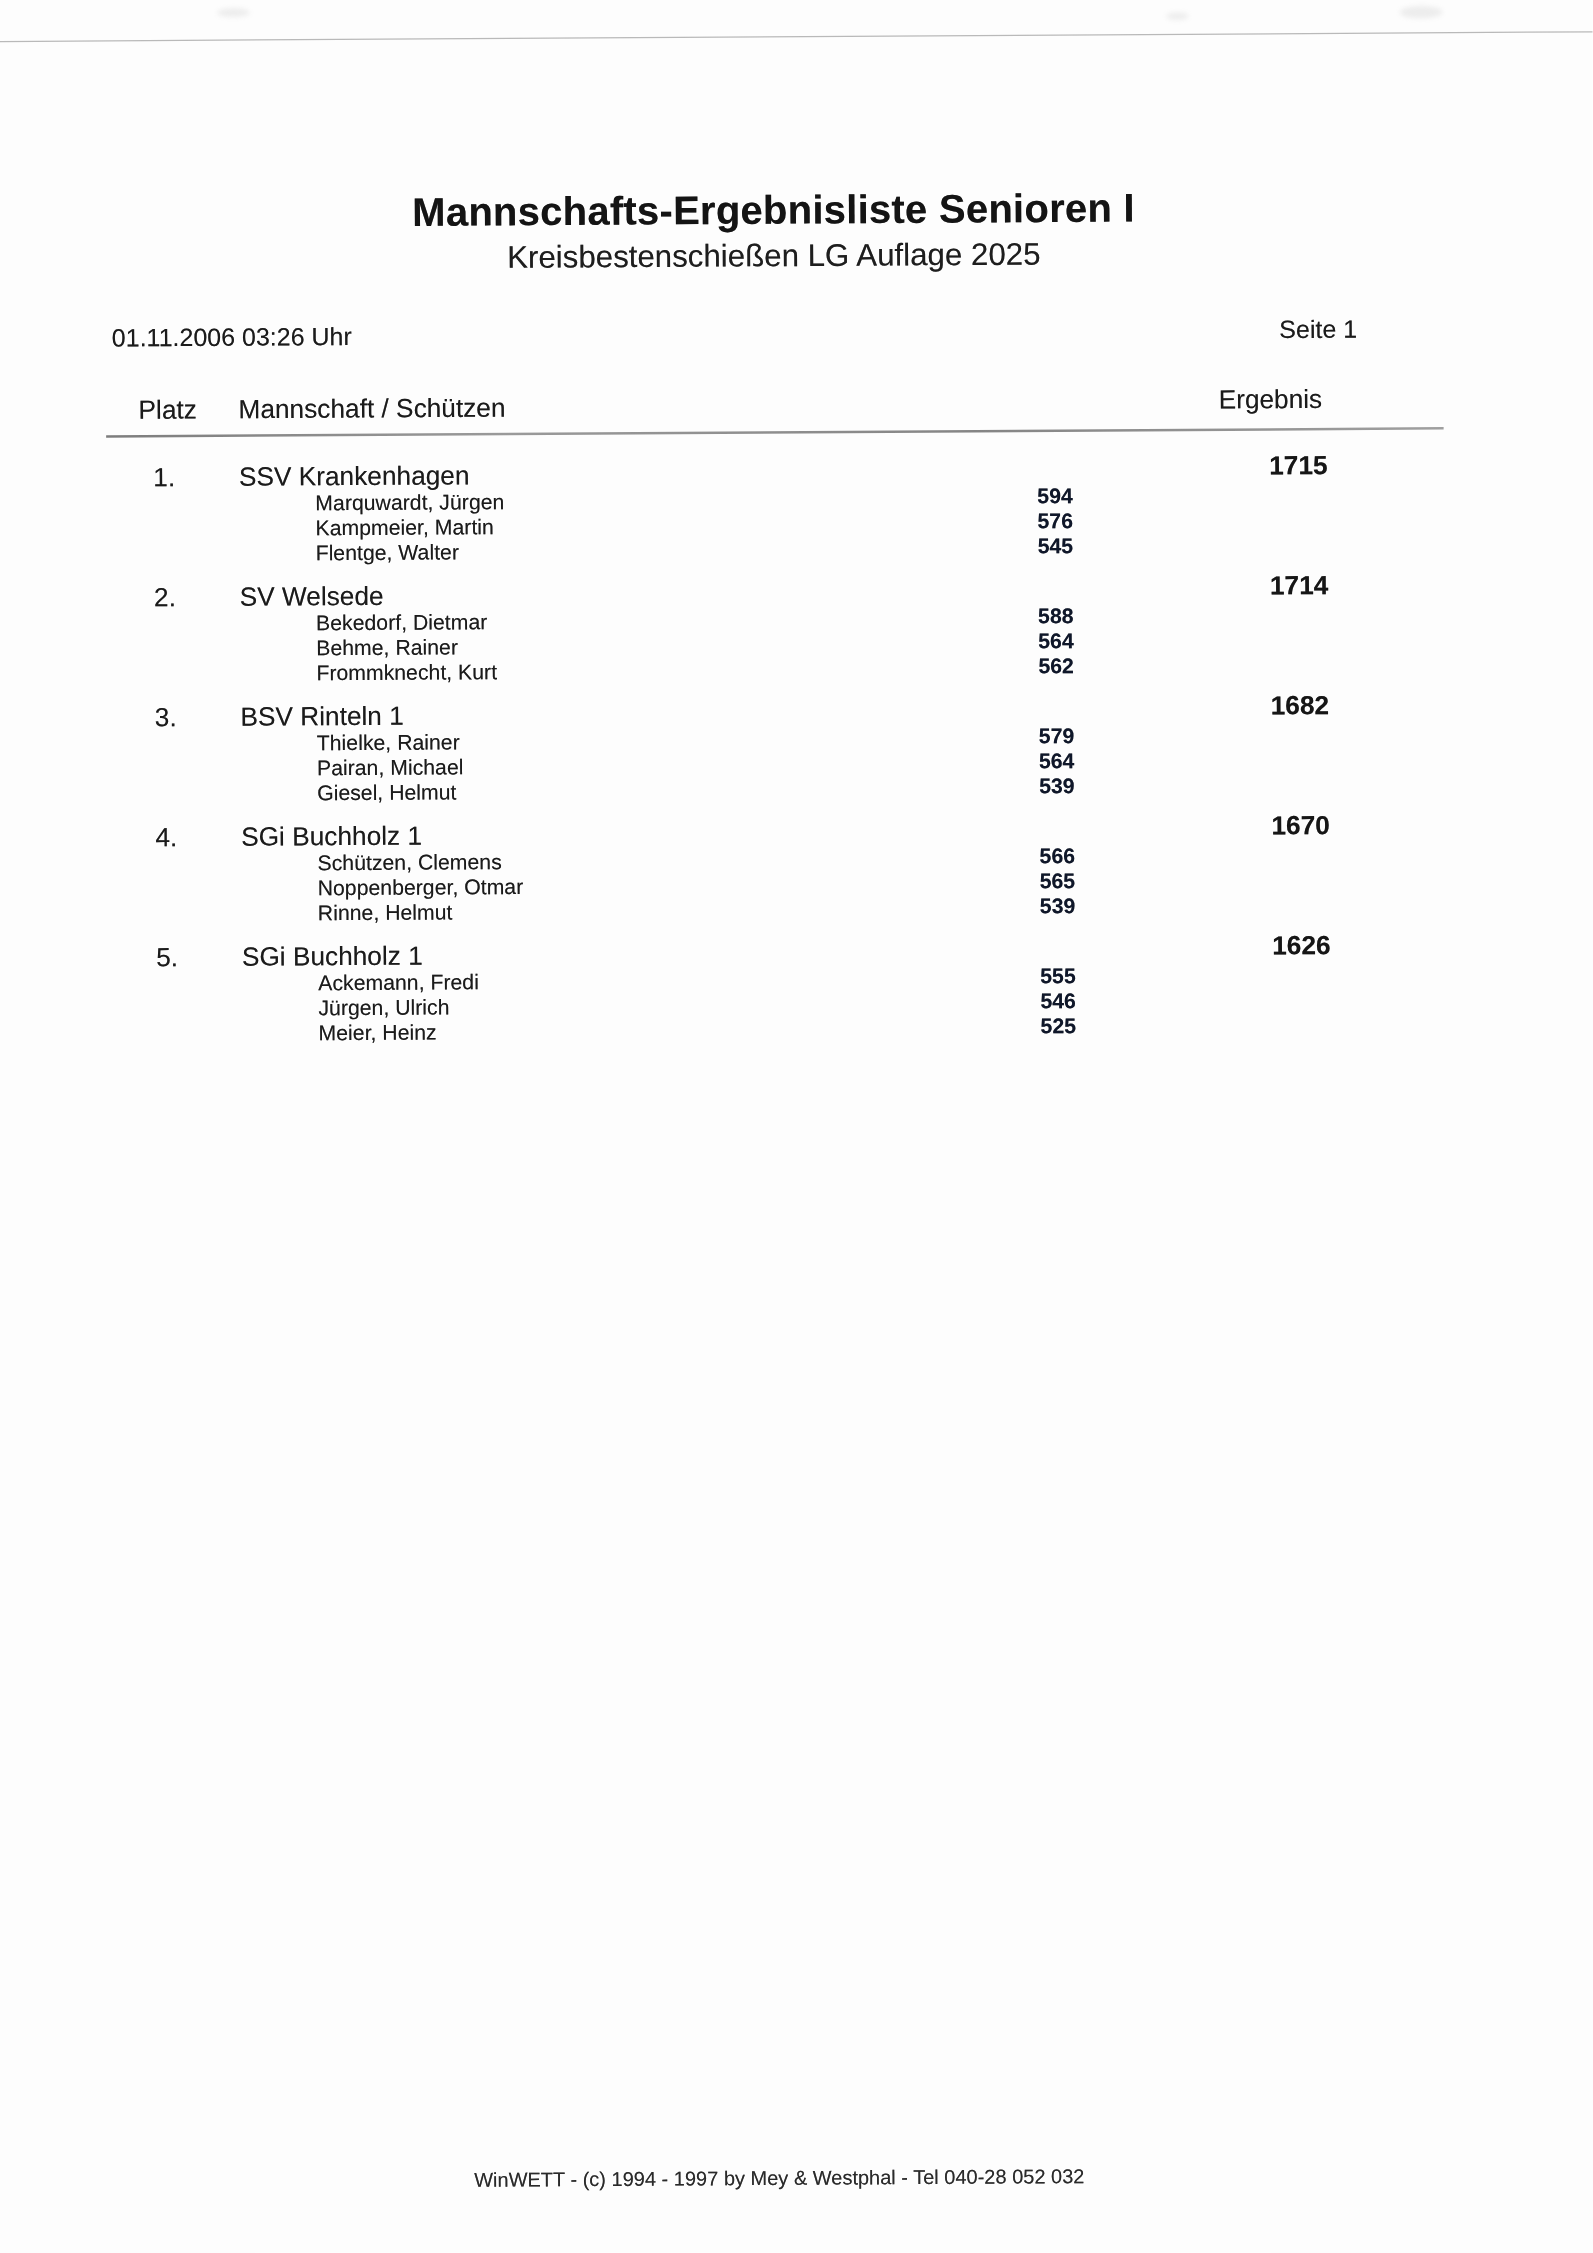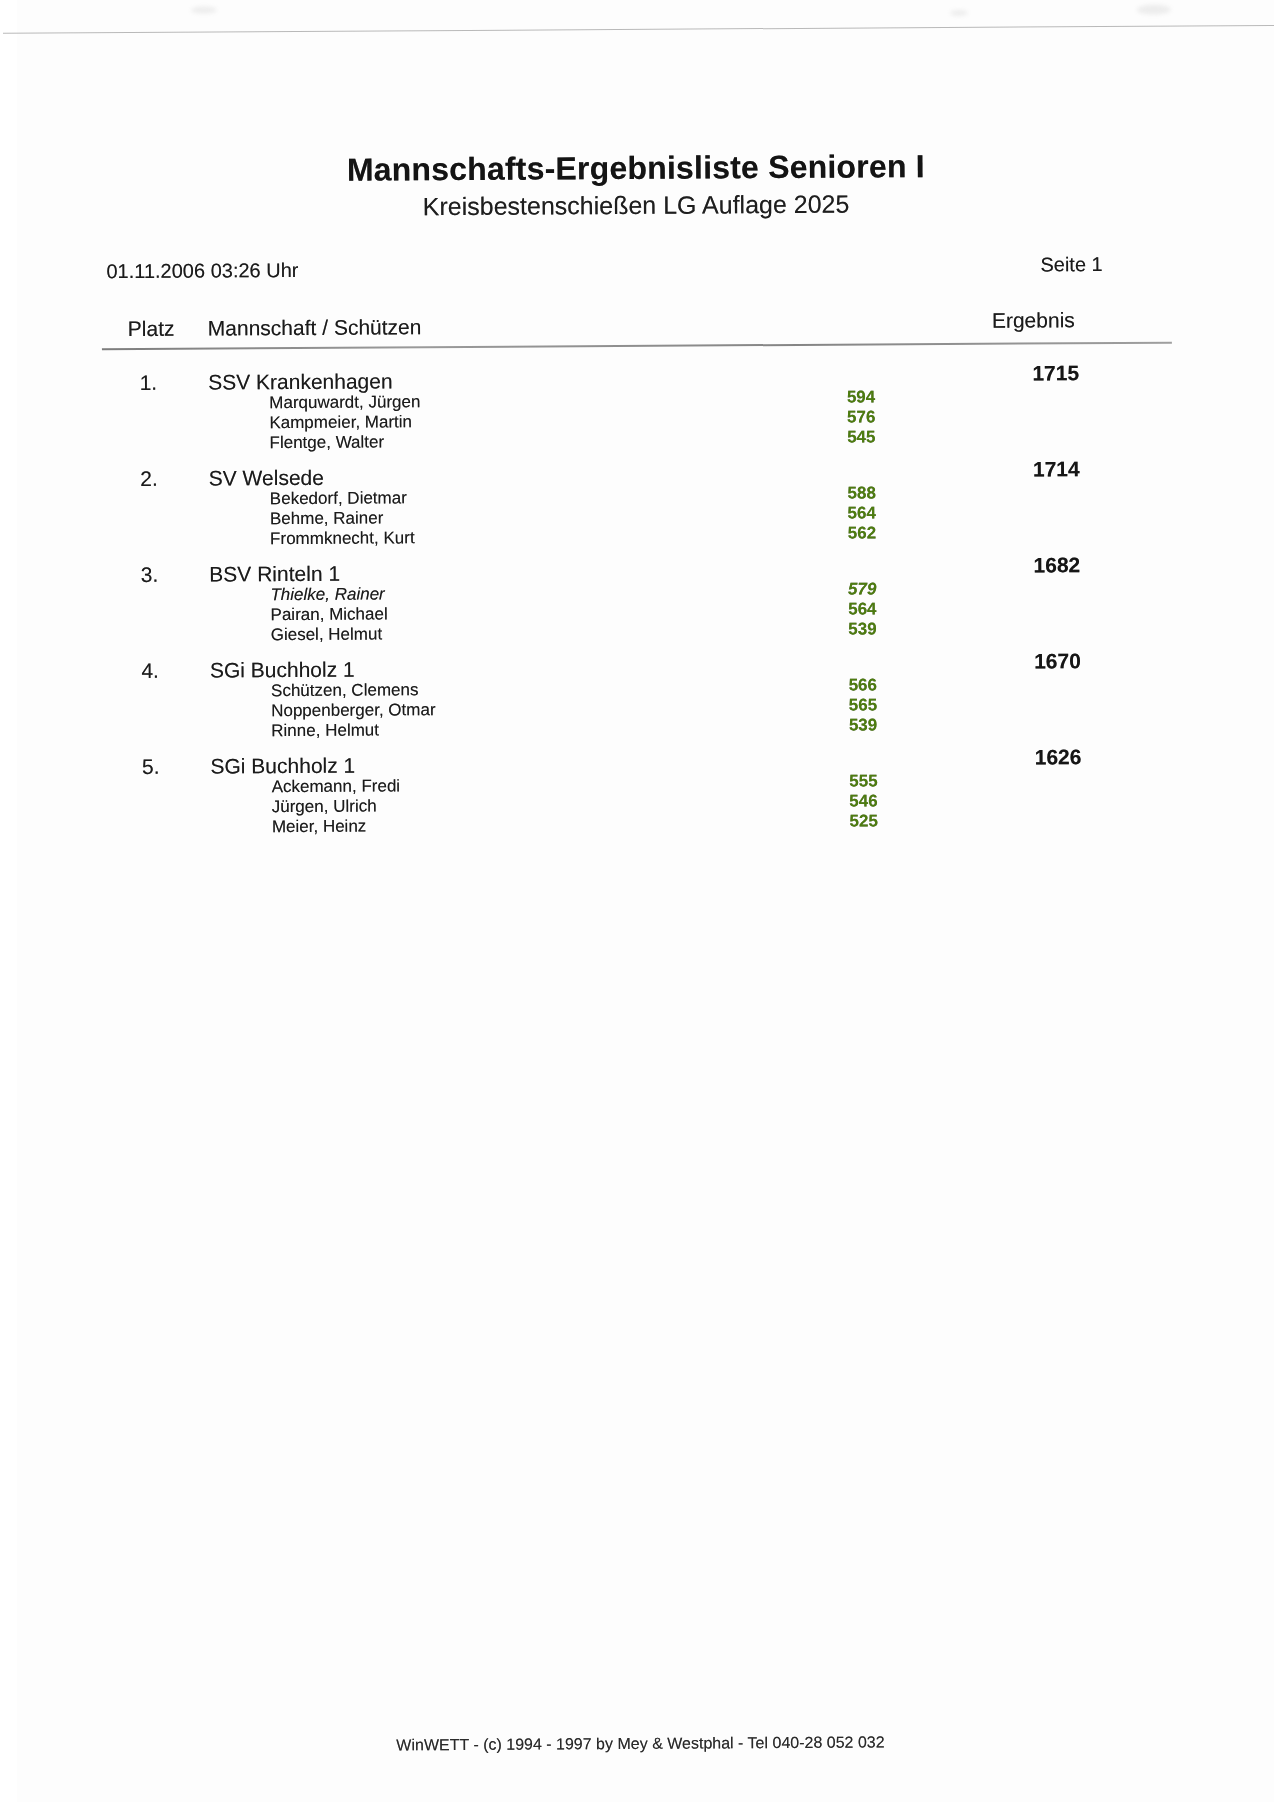--- a/index.html
+++ b/index.html
@@ -6,21 +6,20 @@
   body{
     width:1274px;height:1802px;
     background:#ffffff;
     font-family:"Liberation Sans", sans-serif;
     overflow:hidden;
     position:relative;
   }
   #page{
     position:absolute;inset:0;
     background:#fdfdfd;
-    margin-left:17px;
   }
   #scan{
     position:absolute;inset:0;
     transform:rotate(-0.35deg);
     transform-origin:48% 20%;
     color:#1b1b1b;
   }
   .abs{position:absolute;white-space:nowrap;}
   .soft{text-shadow:0 0 0.5px rgba(30,30,30,0.55);}
 
@@ -49,22 +48,22 @@
     background:linear-gradient(90deg,#7d7d7d,#9a9a9a 30%,#858585 65%,#9f9f9f);
   }
 
   
   .team-block{position:absolute;left:0;width:1274px;height:96px;}
   .rank{position:absolute;top:0;left:60px;width:80px;text-align:right;font-size:21px;}
   .tname{position:absolute;top:0;left:191px;font-size:21px;white-space:nowrap;}
   .total{position:absolute;top:-4px;left:862px;width:200px;text-align:right;font-size:21px;font-weight:bold;color:#161616;}
   .shooter-row{position:absolute;left:0;width:1274px;height:20px;}
   .sname{position:absolute;left:252px;top:0;font-size:17px;white-space:nowrap;}
-  .score{position:absolute;left:758px;top:-2px;width:100px;text-align:right;font-size:17px;font-weight:bold;color:#4d7c0f;}
-  .italic .sname,.italic .score{font-style:italic;}
+  .score{position:absolute;left:758px;top:-2px;width:100px;text-align:right;font-size:17px;font-weight:bold;color:#0f172a;}
+  .italic .sname,.italic .score{}
 
   #footer{top:1735px;left:0;width:1230px;text-align:center;font-size:16px;color:#2a2a2a;}
 </style>
 </head>
 <body>
 
 <div id="page">
   <div id="scan">
 
     <div id="scanline"></div>

